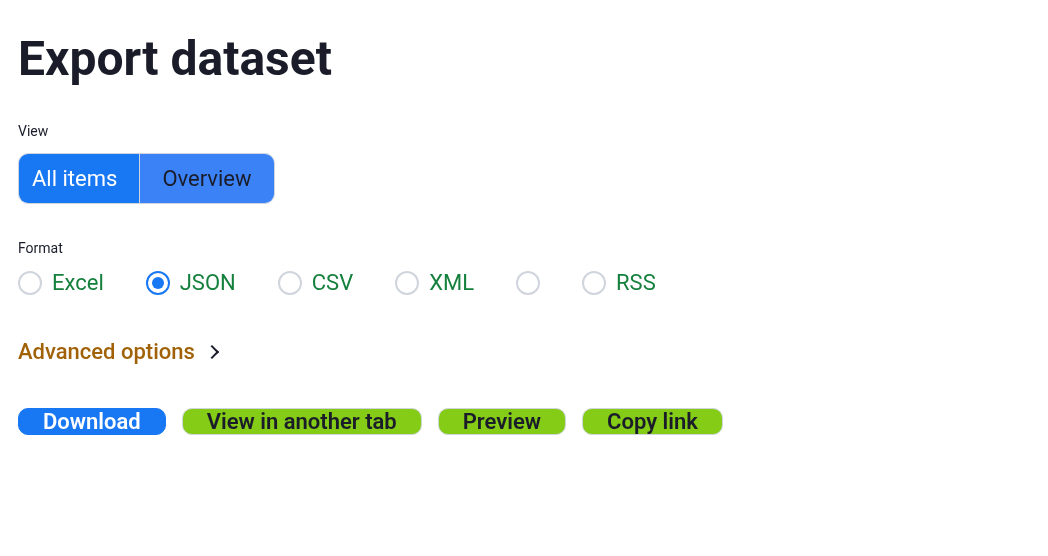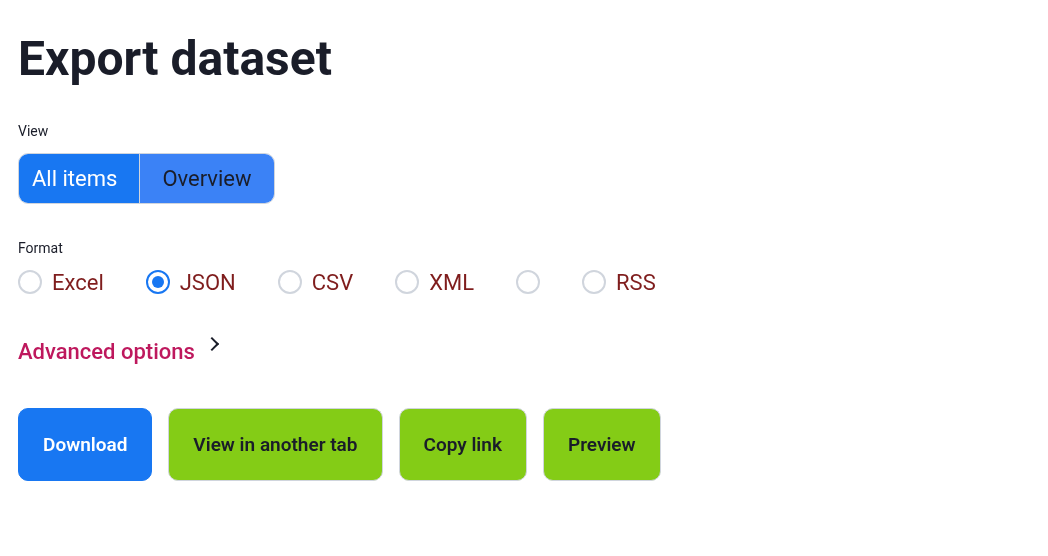--- a/index.html
+++ b/index.html
@@ -50,25 +50,25 @@
       padding-left: 13px;
     }
     .format-row {
       display: flex;
       gap: 42px;
       margin-bottom: 44px;
       flex-wrap: wrap;
     }
     .radio-item {
       display: inline-flex;
-      align-items: flex-start;
+      align-items: flex-end;
       gap: 10px;
       cursor: pointer;
       font-size: 22px;
-      color: #7f1d1d;
+      color: #15803d;
     }
     .radio-circle {
       width: 24px;
       height: 24px;
       border-radius: 50%;
       border: 2px solid #d0d5dd;
       display: inline-flex;
       align-items: center;
       justify-content: center;
       background: #fff;
@@ -78,41 +78,42 @@
     }
     .radio-item.selected .radio-circle::after {
       content: "";
       width: 12px;
       height: 12px;
       background: #1877f2;
       border-radius: 50%;
     }
     .advanced {
       display: inline-flex;
+      align-items: center;
       gap: 12px;
       font-size: 22px;
       font-weight: 500;
-      color: #be185d;
+      color: #a16207;
       cursor: pointer;
       margin-bottom: 44px;
     }
     .chevron {
       width: 10px;
       height: 10px;
       border-right: 2.5px solid #1a1d29;
       border-bottom: 2.5px solid #1a1d29;
       transform: rotate(-45deg);
     }
     .actions {
       display: flex;
       gap: 16px;
     }
     .btn {
-      padding: 24px 24px;
-      font-size: 19px;
+      padding: 0 24px;
+      font-size: 22px;
       font-weight: 600;
       border-radius: 10px;
       cursor: pointer;
       font-family: inherit;
     }
     .btn-primary {
       background: #1877f2;
       color: #fff;
       border: 1px solid #1877f2;
     }
@@ -165,18 +166,18 @@
 </div>
 
 <div class="advanced">
   <span>Advanced options</span>
   <span class="chevron"></span>
 </div>
 
 <div class="actions">
   <button class="btn btn-primary">Download</button>
   <button class="btn btn-secondary">View in another tab</button>
+  <button class="btn btn-secondary">Preview</button>
   <button class="btn btn-secondary">Copy link</button>
-  <button class="btn btn-secondary">Preview</button>
 </div>
 
 
 
 
 </body></html>

